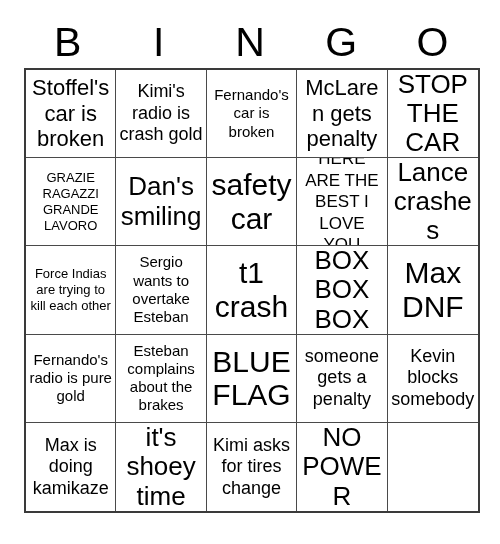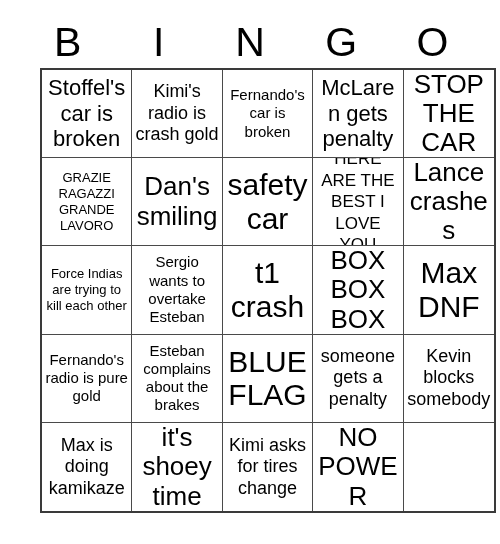--- a/index.html
+++ b/index.html
@@ -36,21 +36,21 @@
     justify-content: center;
     font-size: 41px;
     font-weight: 400;
     line-height: 1;
     color: #000;
     letter-spacing: 0px;
   }
   
   #grid {
     position: absolute;
-    left: 40px;
+    left: 24px;
     top: 68px;
     width: 456px;
     height: 445px;
     box-sizing: border-box;
     border-top: 2px solid #3a3a3a;
     border-left: 2px solid #3a3a3a;
     border-right: 2px solid #3a3a3a;
     border-bottom: 2px solid #3a3a3a;
     display: grid;
     grid-template-columns: repeat(5, 1fr);

